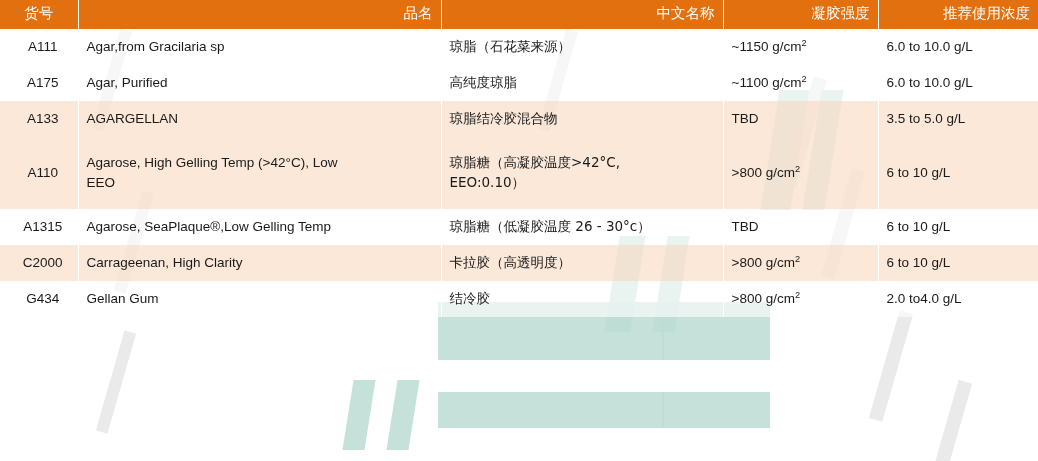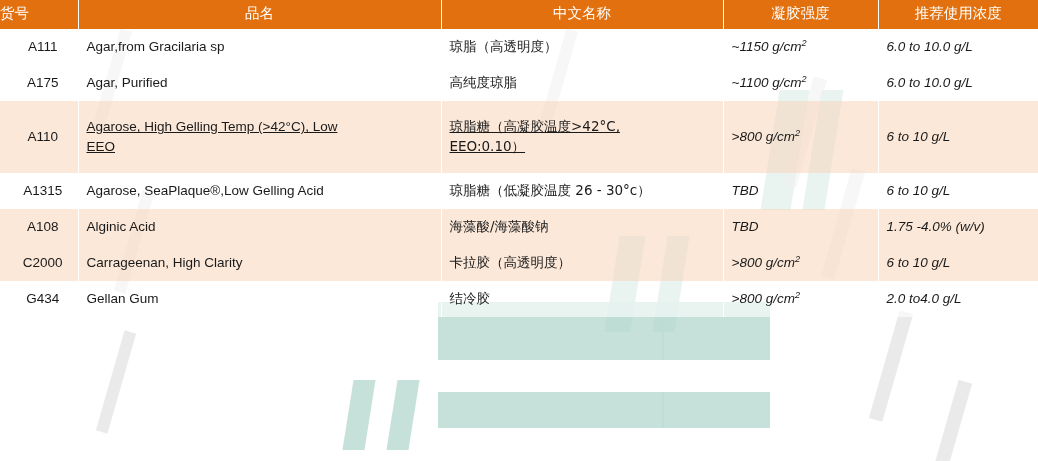--- a/index.html
+++ b/index.html
@@ -57,57 +57,57 @@
   table.pricelist col.c-name   { width: 363px; }
   table.pricelist col.c-cn     { width: 282px; }
   table.pricelist col.c-str    { width: 155px; }
   table.pricelist col.c-conc   { width: 160px; }
 
   thead th {
     background: #e2700e;
     color: #ffffff;
     font-weight: normal;
     font-size: 14.5px;
-    text-align: center;
+    text-align: right;
     padding: 4px 8px 5px 8px;
     height: 20px;
     border-right: 1px solid #ffffff;
     line-height: 1.1;
     white-space: nowrap;
   }
   thead th:last-child { border-right: none; }
-  thead th.code { text-align: left; padding-left: 0; padding-right: 0; }
+  thead th.code { text-align: center; padding-left: 0; padding-right: 0; }
 
   tbody td {
     padding: 5px 8px;
     vertical-align: middle;
     line-height: 1.45;
     border-right: 1px solid #ffffff;
     background-clip: padding-box;
   }
   tbody td:last-child { border-right: none; }
 
   tbody tr.odd  td { background: rgba(255,255,255,0.62); }
   tbody tr.even td { background: rgba(250,227,209,0.82); }
 
   td.code {
     text-align: center;
     padding-left: 10px;
     padding-right: 2px;
     white-space: nowrap;
   }
   td.cn  { font-family: "DejaVu Sans", "Liberation Sans", sans-serif; }
-  td.str, td.conc { white-space: nowrap; font-style: italic; }
+  td.str, td.conc { white-space: nowrap; }
 
   sup { font-size: .68em; vertical-align: super; line-height: 0; }
 
   tr.tall td { height: 62px; }
   tr.std  td { height: 26px; }
 
-  .two-line { display: block; text-decoration: underline; }
+  .two-line { display: block; }
   .two-line span { display: block; }
 </style>
 </head>
 <body>
 
 <div id="sheet">
 
   <div class="wm-layer">
     <div class="wm-teal" style="left:662px; top:302px; width:108px; height:58px;"></div>
     <div class="wm-teal" style="left:662px; top:392px; width:108px; height:36px;"></div>
@@ -145,34 +145,41 @@
         <th>中文名称</th>
         <th>凝胶强度</th>
         <th>推荐使用浓度</th>
       </tr>
     </thead>
     <tbody>
 
       <tr class="odd std">
         <td class="code">A111</td>
         <td class="name">Agar,from Gracilaria sp</td>
-        <td class="cn">琼脂（高透明度）</td>
+        <td class="cn">琼脂（石花菜来源）</td>
         <td class="str"><span>~1150 g/cm</span><sup>2</sup></td>
         <td class="conc">6.0 to 10.0 g/L</td>
       </tr>
 
 
       <tr class="odd std">
         <td class="code">A175</td>
         <td class="name">Agar, Purified</td>
         <td class="cn">高纯度琼脂</td>
         <td class="str"><span>~1100 g/cm</span><sup>2</sup></td>
         <td class="conc">6.0 to 10.0 g/L</td>
       </tr>
 
+      <tr class="even std">
+        <td class="code">A133</td>
+        <td class="name">AGARGELLAN</td>
+        <td class="cn">琼脂结冷胶混合物</td>
+        <td class="str"><span>TBD</span><sup></sup></td>
+        <td class="conc">3.5 to 5.0 g/L</td>
+      </tr>
 
 
       <tr class="even tall">
         <td class="code">A110</td>
         <td class="name">
           <span class="two-line">
             <span>Agarose, High Gelling Temp (&gt;42°C), Low</span>
             <span>EEO</span>
           </span>
         </td>
@@ -181,33 +188,26 @@
             <span>琼脂糖（高凝胶温度&gt;42°C,</span>
             <span>EEO:0.10）</span>
           </span>
         </td>
         <td class="str"><span>&gt;800 g/cm</span><sup>2</sup></td>
         <td class="conc">6 to 10 g/L</td>
       </tr>
 
       <tr class="odd std">
         <td class="code">A1315</td>
-        <td class="name">Agarose, SeaPlaque®,Low Gelling Acid</td>
+        <td class="name">Agarose, SeaPlaque®,Low Gelling Temp</td>
         <td class="cn">琼脂糖（低凝胶温度 26 - 30°c）</td>
         <td class="str"><span>TBD</span><sup></sup></td>
         <td class="conc">6 to 10 g/L</td>
       </tr>
 
-      <tr class="even std">
-        <td class="code">A108</td>
-        <td class="name">Alginic Acid</td>
-        <td class="cn">海藻酸/海藻酸钠</td>
-        <td class="str"><span>TBD</span><sup></sup></td>
-        <td class="conc">1.75 -4.0% (w/v)</td>
-      </tr>
 
 
       <tr class="even std">
         <td class="code">C2000</td>
         <td class="name">Carrageenan, High Clarity</td>
         <td class="cn">卡拉胶（高透明度）</td>
         <td class="str"><span>&gt;800 g/cm</span><sup>2</sup></td>
         <td class="conc">6 to 10 g/L</td>
       </tr>
 

